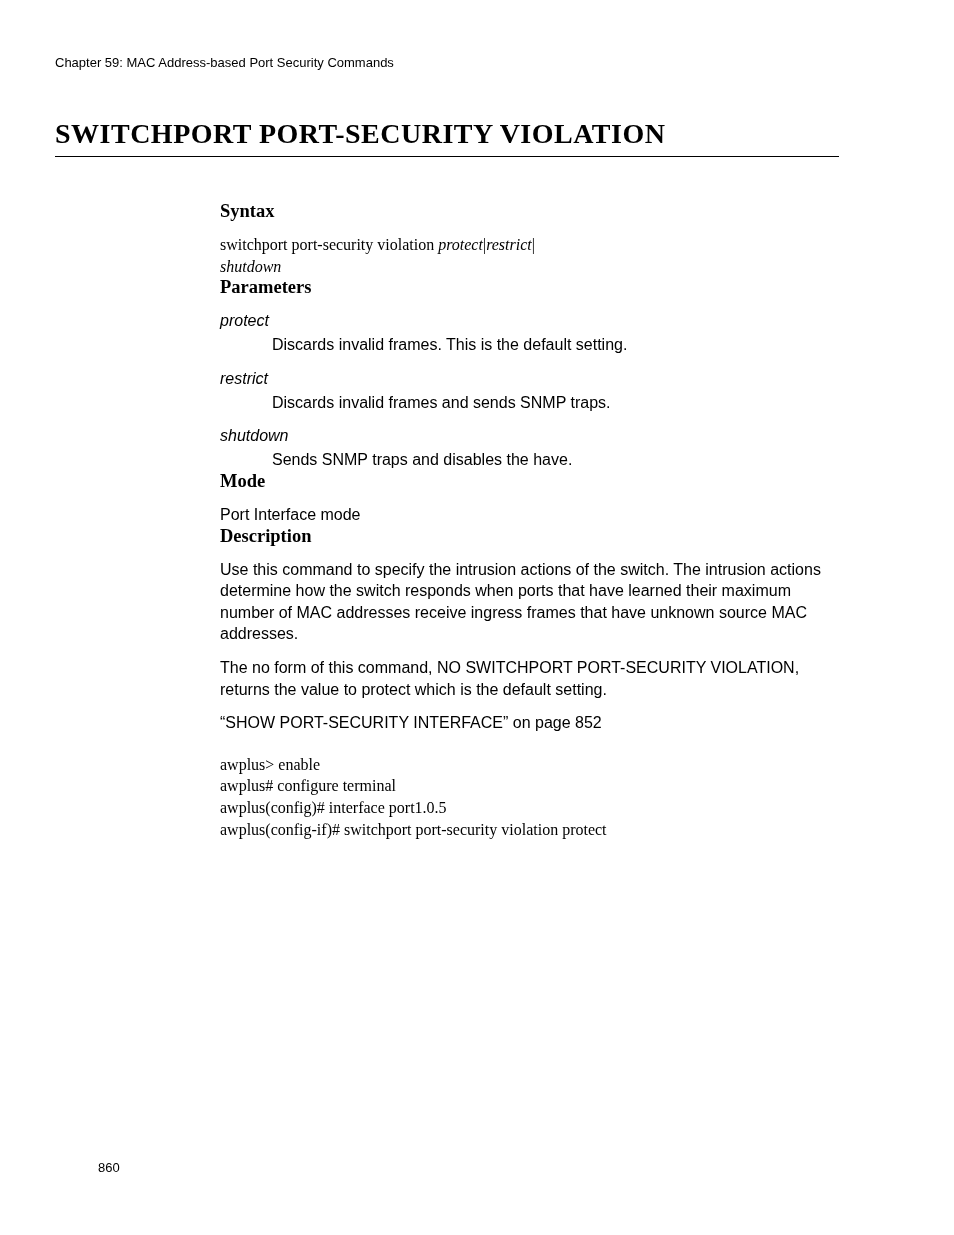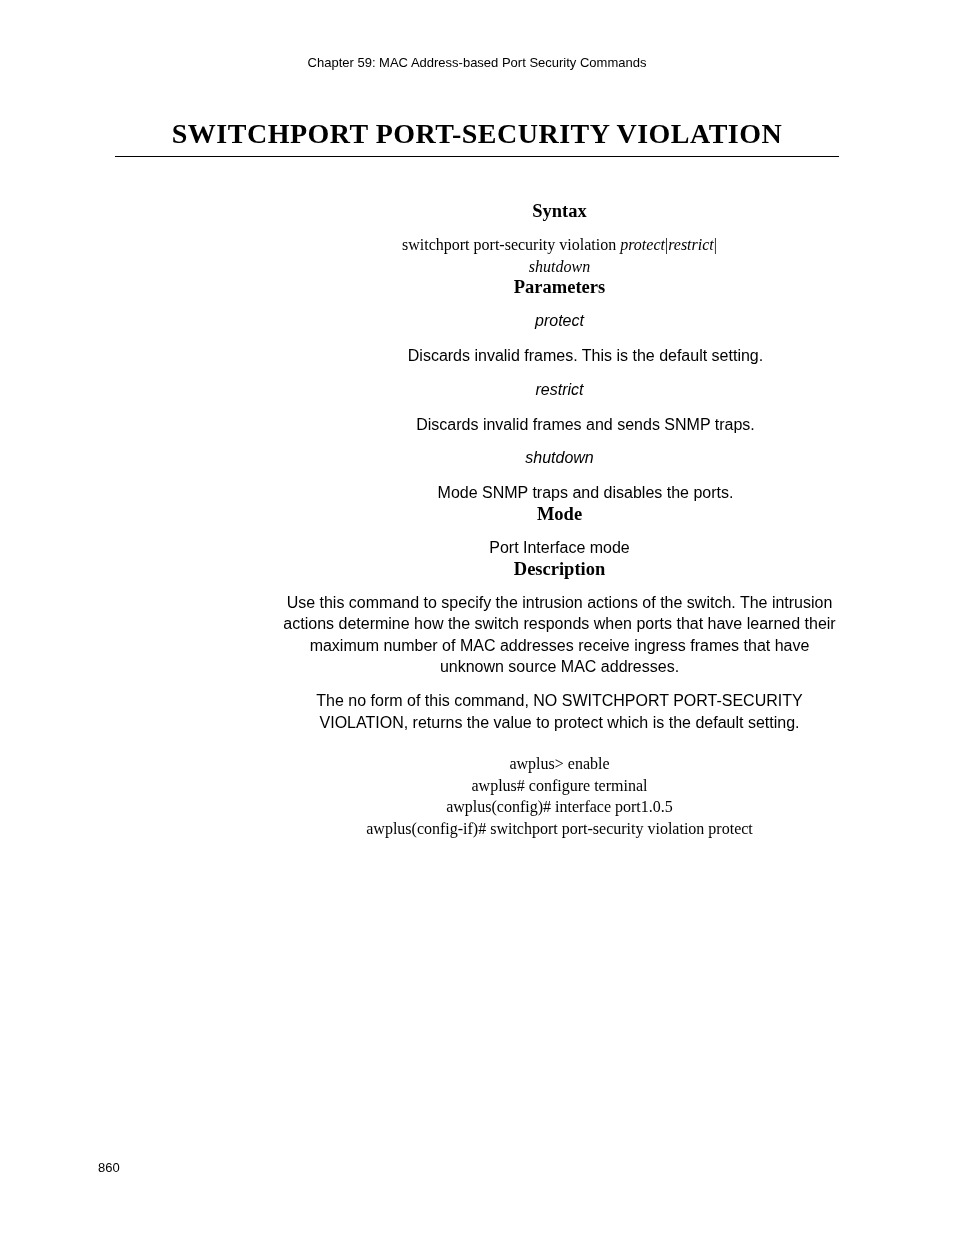--- a/index.html
+++ b/index.html
@@ -8,23 +8,22 @@
     height: 1235px;
     margin: 0;
     padding: 0;
     background: #fff;
     font-family: Arial, Helvetica, sans-serif;
     color: #000;
     position: relative;
     box-sizing: border-box;
   }
   .page {
-    padding: 55px 115px 0 115px;
+    padding: 55px 115px 0 55px;
     box-sizing: border-box;
-    text-align: center;
   }
   .chapter-header {
     font-size: 13px;
     font-family: Arial, Helvetica, sans-serif;
     margin-bottom: 48px;
   }
   .title {
     font-family: "Times New Roman", Times, serif;
     font-weight: bold;
     font-size: 28px;
@@ -56,21 +55,21 @@
     font-style: italic;
   }
   .param-term {
     font-style: italic;
     font-size: 16px;
     margin-top: 14px;
   }
   .param-desc {
     font-size: 16px;
     margin-left: 52px;
-    margin-top: 15px;
+    margin-top: 4px;
     line-height: 1.35;
   }
   .body-text {
     font-size: 16px;
     line-height: 1.35;
     margin-top: 12px;
   }
   .page-number {
     position: absolute;
     left: 98px;
@@ -94,29 +93,30 @@
 
     <div class="section-h">Parameters</div>
 
     <div class="param-term">protect</div>
     <div class="param-desc">Discards invalid frames. This is the default setting.</div>
 
     <div class="param-term">restrict</div>
     <div class="param-desc">Discards invalid frames and sends SNMP traps.</div>
 
     <div class="param-term">shutdown</div>
-    <div class="param-desc">Mode SNMP traps and disables the ports.</div>
+    <div class="param-desc">Sends SNMP traps and disables the have.</div>
 
     <div class="section-h">Mode</div>
     <div class="body-text">Port Interface mode</div>
 
     <div class="section-h">Description</div>
     <div class="body-text">Use this command to specify the intrusion actions of the switch. The intrusion actions determine how the switch responds when ports that have learned their maximum number of MAC addresses receive ingress frames that have unknown source MAC addresses.</div>
     <div class="body-text">The no form of this command, NO SWITCHPORT PORT-SECURITY VIOLATION, returns the value to protect which is the default setting.</div>
 
+    <div class="body-text">“SHOW PORT-SECURITY INTERFACE” on page 852</div>
 
     <div class="mono" style="margin-top:20px;">awplus&gt; enable
 awplus# configure terminal
 awplus(config)# interface port1.0.5
 awplus(config-if)# switchport port-security violation protect</div>
 
   </div>
 </div>
 
 <div class="page-number">860</div>

